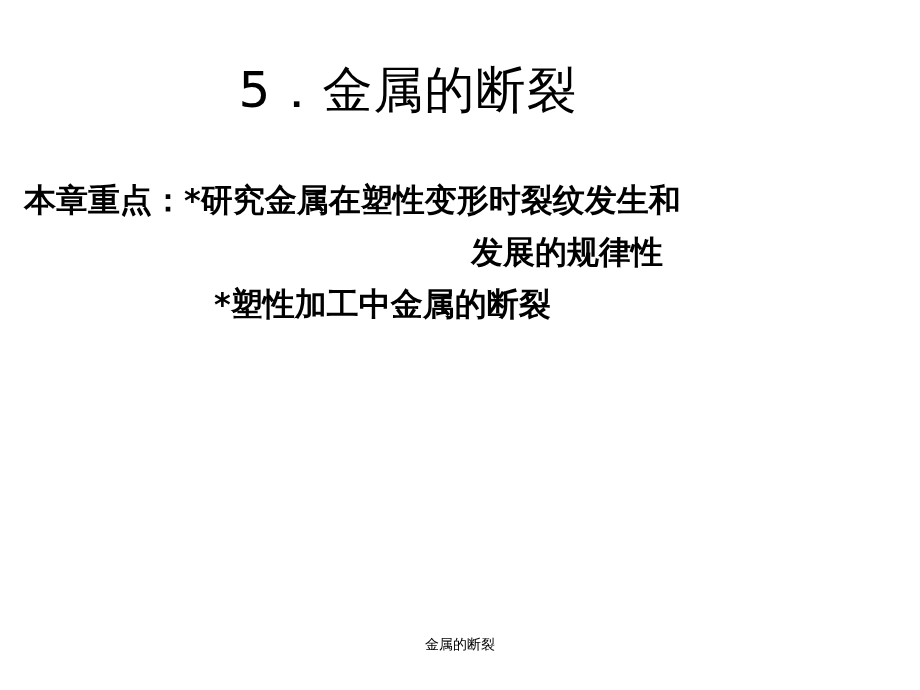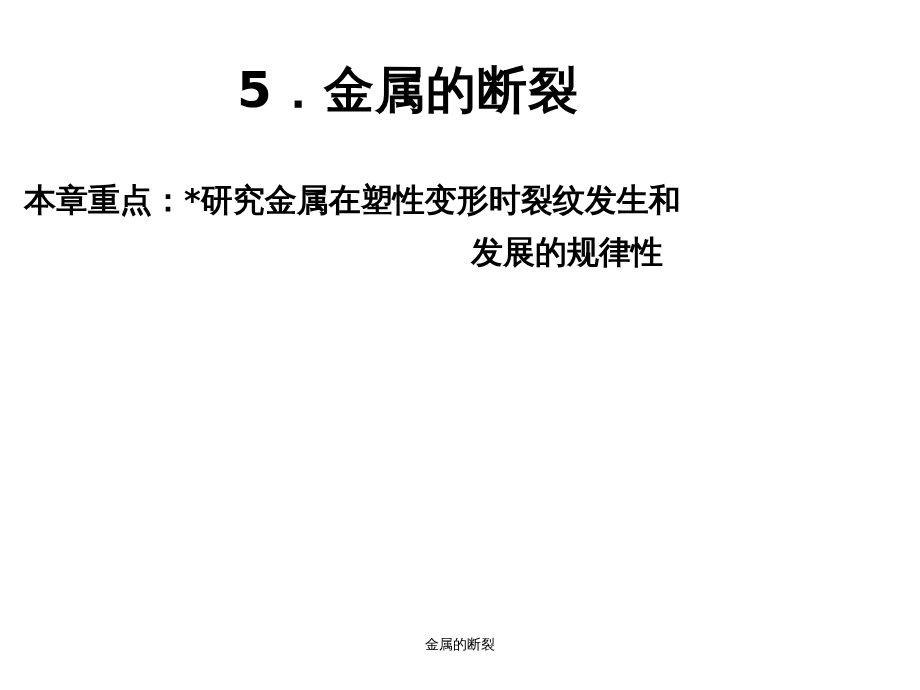--- a/index.html
+++ b/index.html
@@ -20,21 +20,21 @@
     height: 690px;
     box-sizing: border-box;
   }
   .slide-title {
     position: absolute;
     left: 0;
     top: 28px;
     width: 816px;
     text-align: center;
     font-size: 50px;
-    font-weight: bold;
+    font-weight: normal;
     letter-spacing: 1px;
     line-height: 1.15;
     font-family: "DejaVu Sans", "Liberation Sans", sans-serif;
   }
   .body-block {
     position: absolute;
     left: 24px;
     top: 175px;
     width: 872px;
   }
@@ -69,17 +69,18 @@
 </head>
 <body>
 
 <div class="slide">
 
   <h1 class="slide-title">5．金属的断裂</h1>
 
   <div class="body-block">
     <div class="line lead">本章重点：*研究金属在塑性变形时裂纹发生和</div>
     <div class="line indent-deep">发展的规律性</div>
+    <div class="line indent">*塑性加工中金属的断裂</div>
   </div>
 
   <div class="footer">金属的断裂</div>
 
 </div>
 
 </body></html>

